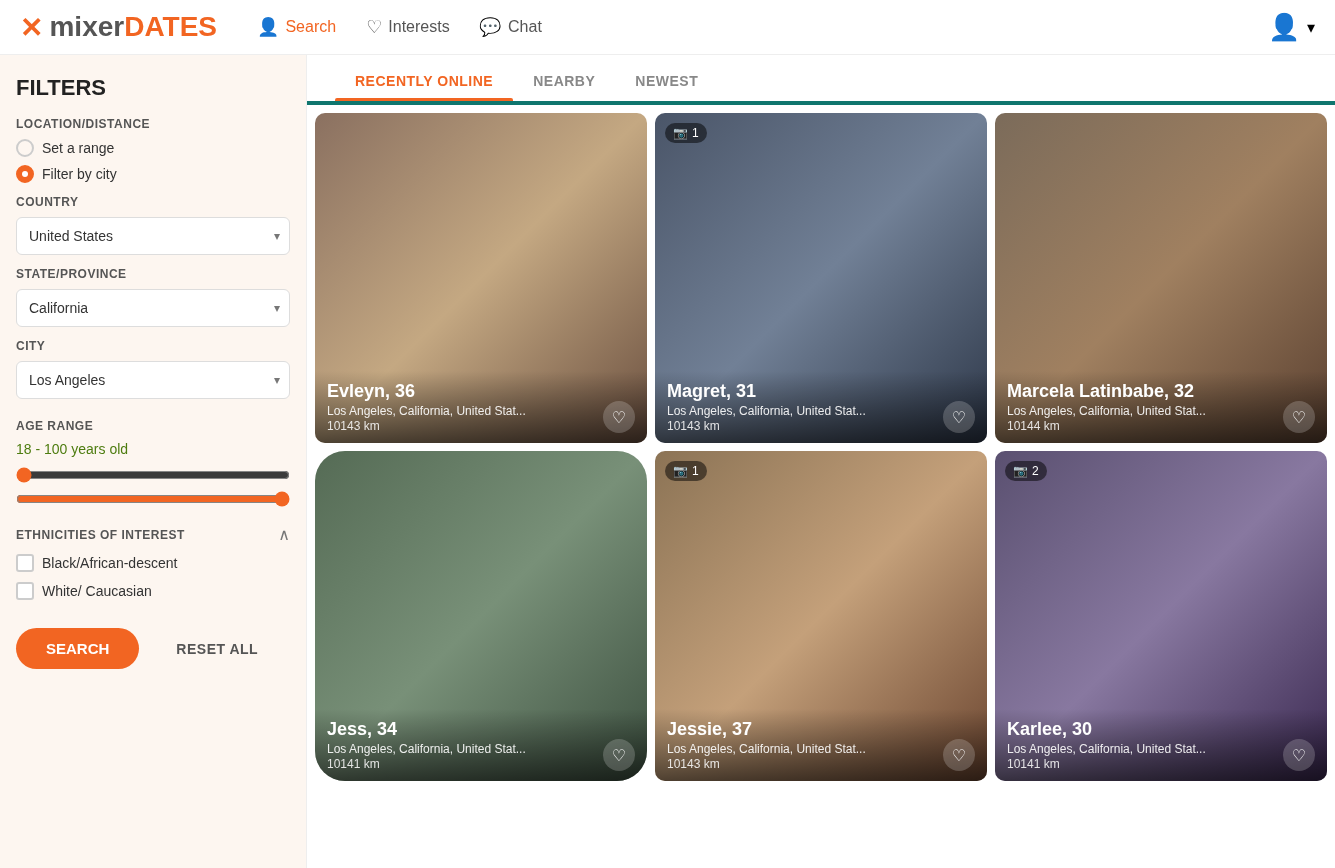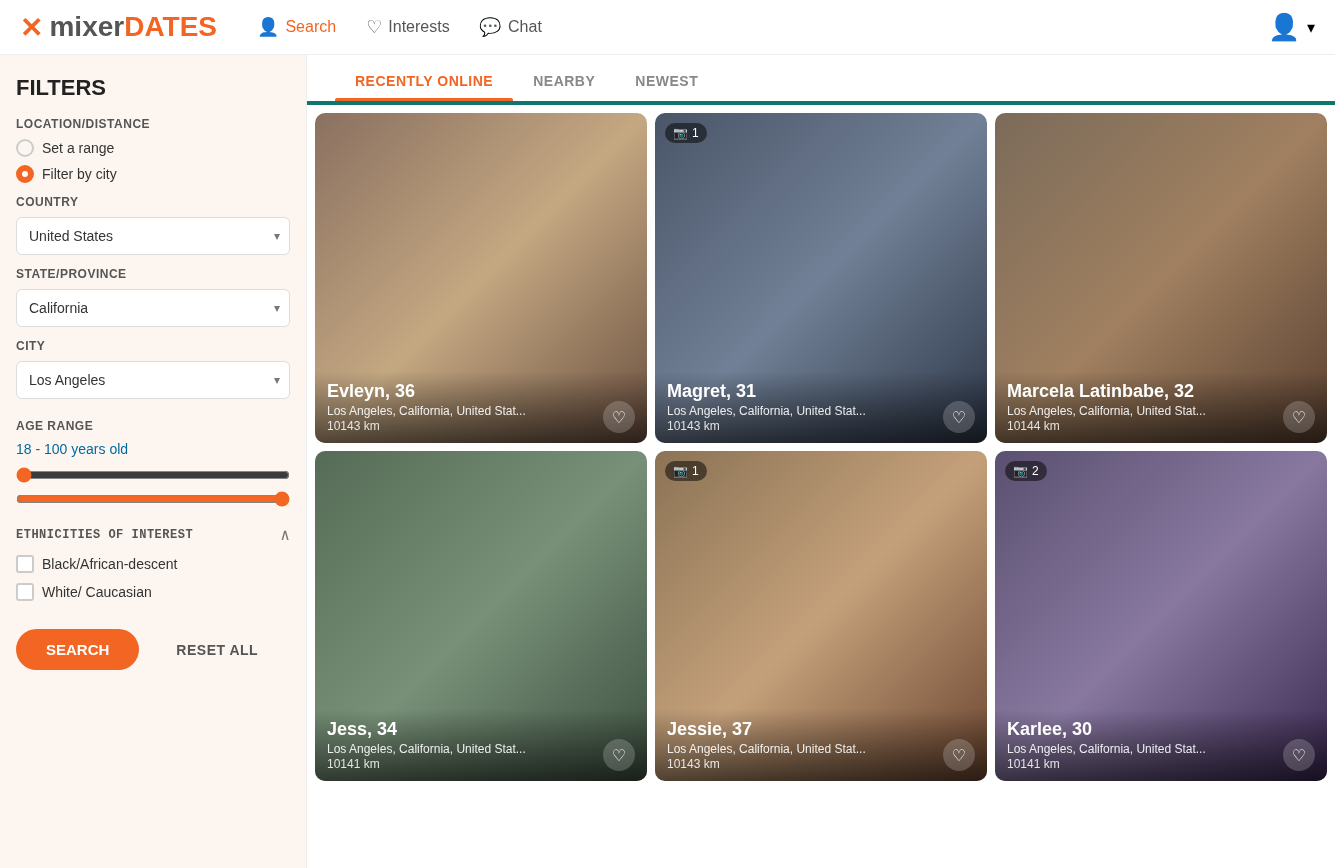--- a/index.html
+++ b/index.html
@@ -42,25 +42,25 @@
     .select-box {
       width: 100%; padding: 10px 35px 10px 12px; border: 1px solid #ddd;
       border-radius: 6px; background: #fff; font-size: 14px; color: #333;
       appearance: none; cursor: pointer;
     }
     .select-arrow {
       position: absolute; right: 10px; top: 50%; transform: translateY(-50%);
       pointer-events: none; color: #777; font-size: 12px;
     }
 
-    .age-range-label { font-size: 14px; color: #0369a1; margin-bottom: 10px; }
+    .age-range-label { font-size: 14px; color: #4d7c0f; margin-bottom: 10px; }
     .range-slider { width: 100%; margin-bottom: 8px; accent-color: #f26522; }
 
     .ethnicity-section { margin-top: 10px; }
-    .ethnicity-header { display: flex; justify-content: space-between; align-items: center; margin-bottom: 10px; font-family: Liberation Mono, monospace; }
+    .ethnicity-header { display: flex; justify-content: space-between; align-items: center; margin-bottom: 10px; }
     .ethnicity-title { font-size: 12px; font-weight: 700; color: #555; letter-spacing: 0.5px; }
     .collapse-icon { cursor: pointer; color: #777; }
 
     .checkbox-option { display: flex; align-items: center; gap: 8px; margin-bottom: 10px; cursor: pointer; font-size: 14px; color: #333; }
     .checkbox-box { width: 18px; height: 18px; border: 2px solid #ccc; border-radius: 3px; flex-shrink: 0; background: #fff; }
 
     .sidebar-footer {
       position: sticky; bottom: 0; left: 0; right: 0;
       background: #fdf6f0; padding: 12px 0 0 0;
       display: flex; align-items: center; gap: 16px; margin-top: 16px;
@@ -121,21 +121,21 @@
     }
 
     
     .sidebar::-webkit-scrollbar { width: 4px; }
     .sidebar::-webkit-scrollbar-thumb { background: #ddd; border-radius: 2px; }
 
     
     .card-1 { background: linear-gradient(135deg, #8a7060 0%, #c4a882 50%, #6b5040 100%); padding-left: 10px; }
     .card-2 { background: linear-gradient(135deg, #4a5568 0%, #718096 50%, #2d3748 100%); }
     .card-3 { background: linear-gradient(135deg, #7b6b5a 0%, #a08060 50%, #5a4030 100%); }
-    .card-4 { background: linear-gradient(135deg, #556b55 0%, #789078 50%, #3d5040 100%); }
+    .card-4 { background: linear-gradient(135deg, #556b55 0%, #789078 50%, #3d5040 100%); border-radius: 30px; }
     .card-5 { background: linear-gradient(135deg, #8b7355 0%, #c4a07a 50%, #6b4530 100%); }
     .card-6 { background: linear-gradient(135deg, #5a5070 0%, #8878a0 50%, #3a2850 100%); }
   </style>
 </head>
 <body>
 
 <header class="header">
   <div class="logo">
     <span class="logo-x">✕</span>
     <span class="logo-text">

